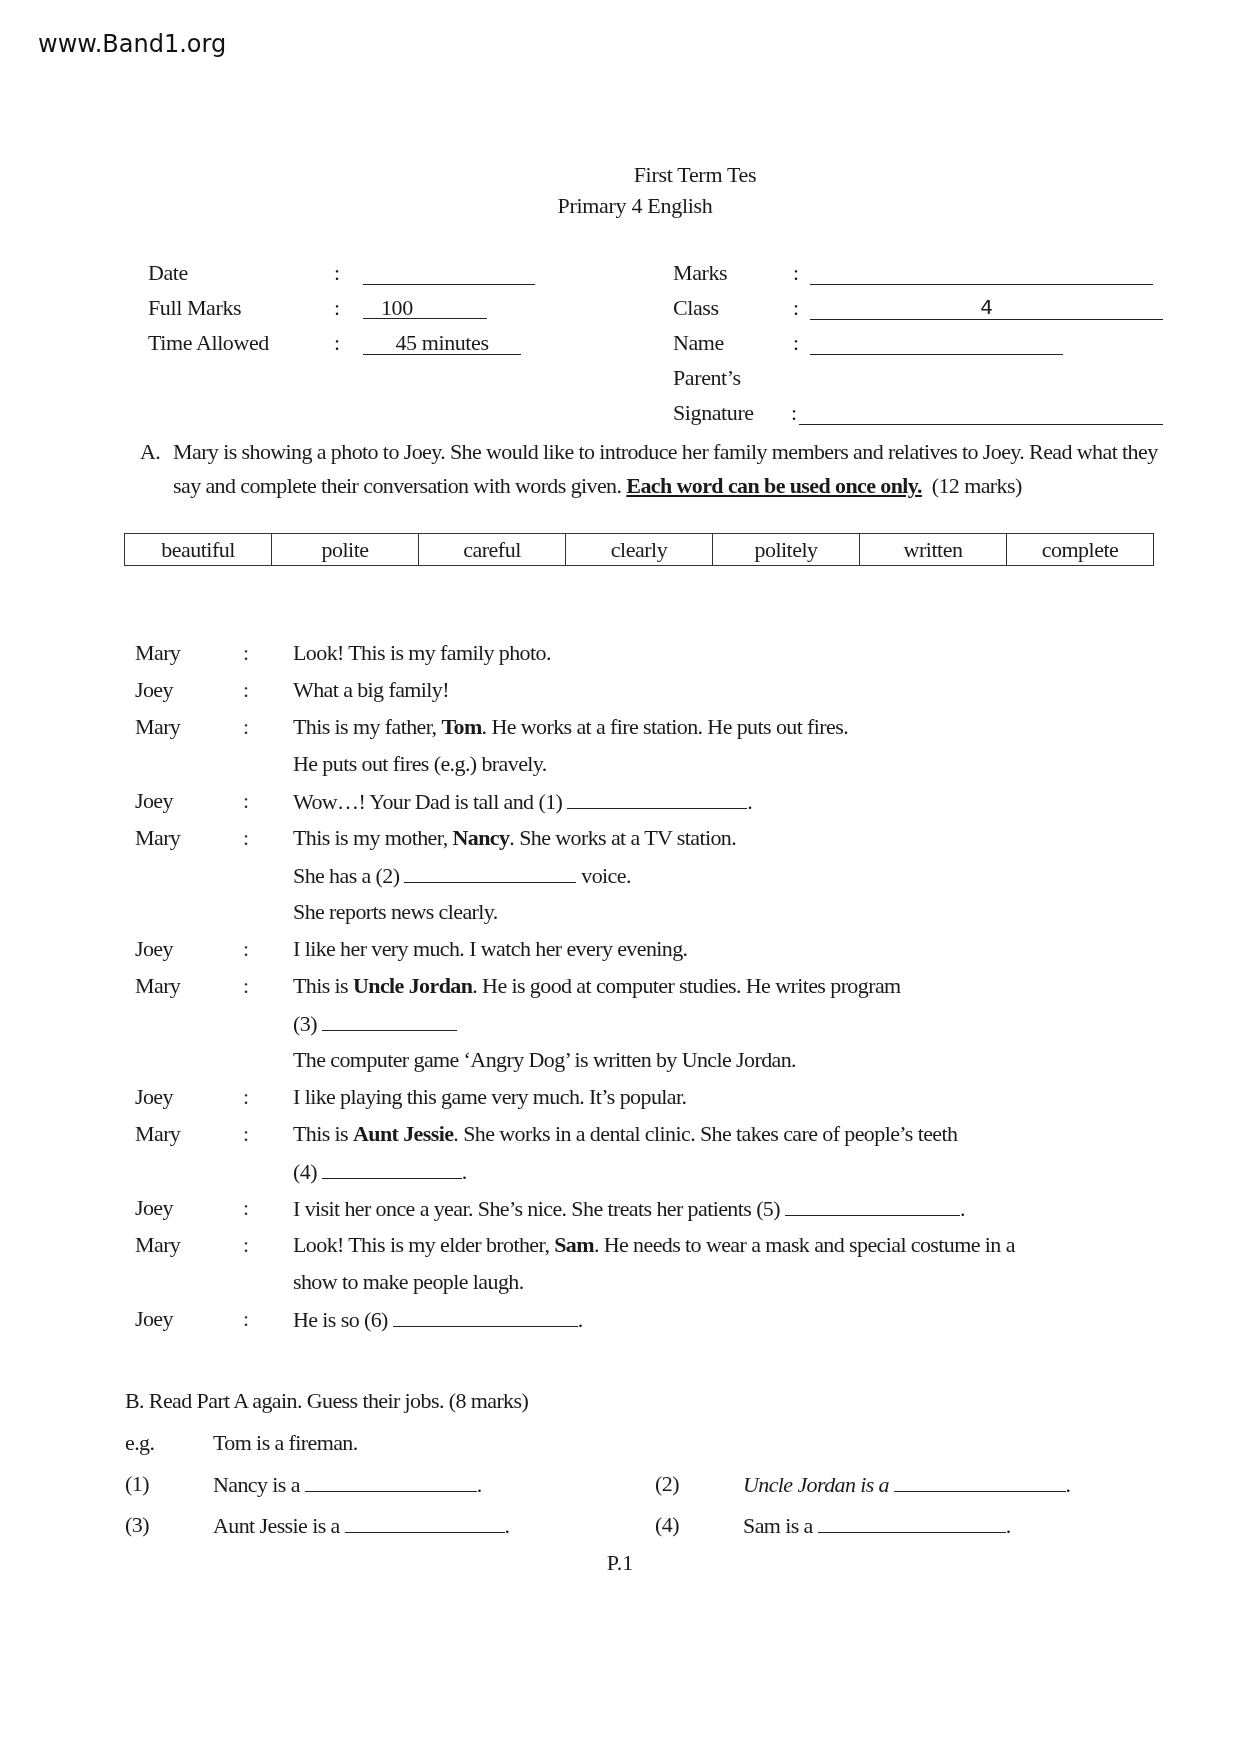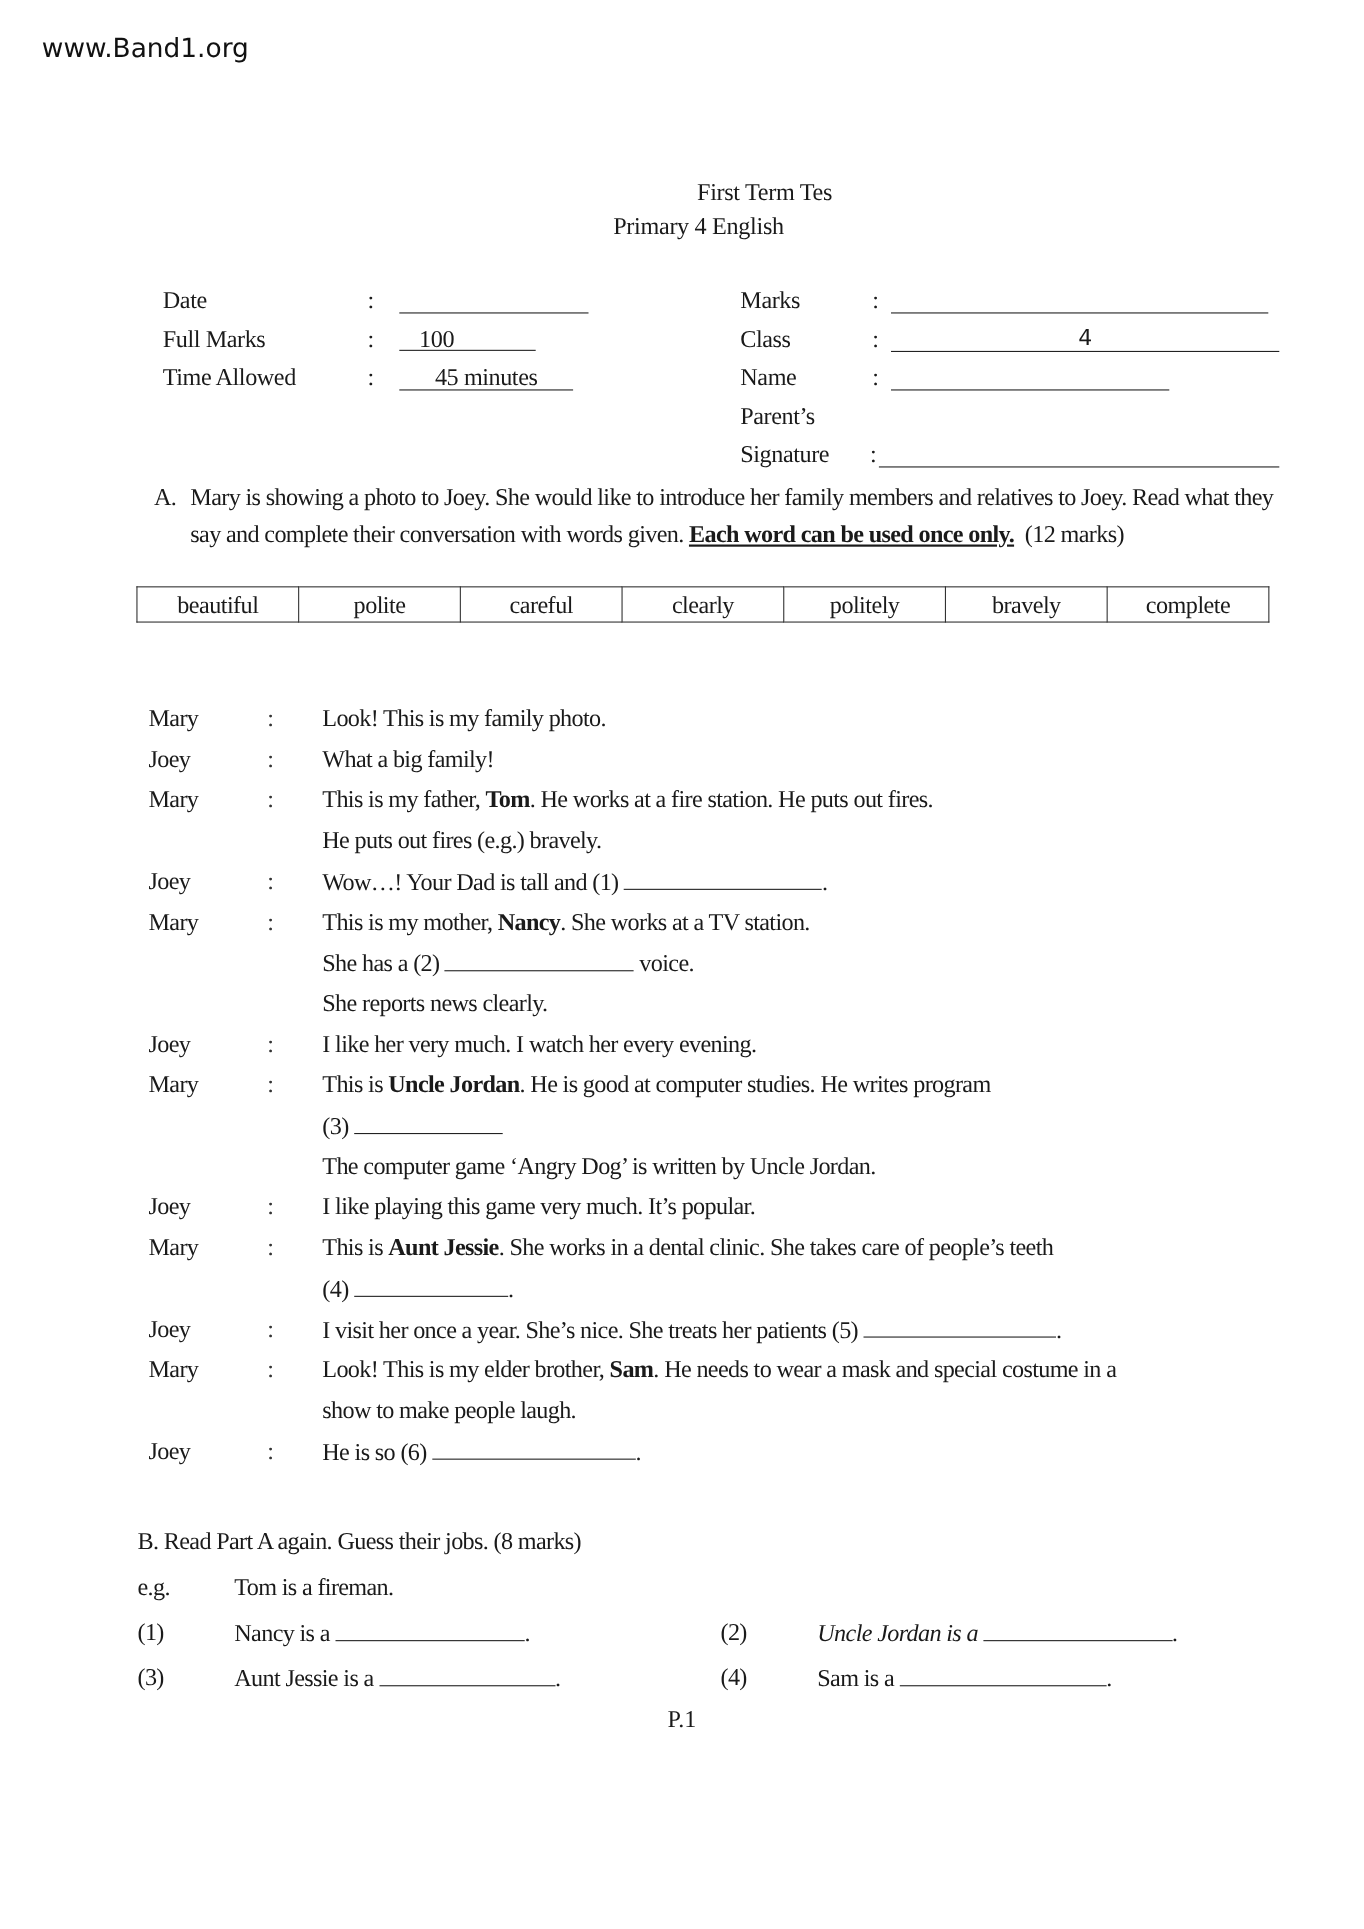--- a/index.html
+++ b/index.html
@@ -126,21 +126,21 @@
 </div>
 
 <table class="words">
   <tbody>
   <tr>
     <td>beautiful</td>
     <td>polite</td>
     <td>careful</td>
     <td>clearly</td>
     <td>politely</td>
-    <td>bravely</td>
+    <td>written</td>
     <td>complete</td>
   </tr>
 </tbody>
   </table>
 
 <div class="dialog" style="left:135px; top:0;">
   <div class="dline" style="top:640px;">
     <span class="speaker">Mary</span>
     <span class="dcolon">:</span>
     <span class="dtext"><span>Look! This is my family photo.</span></span>

